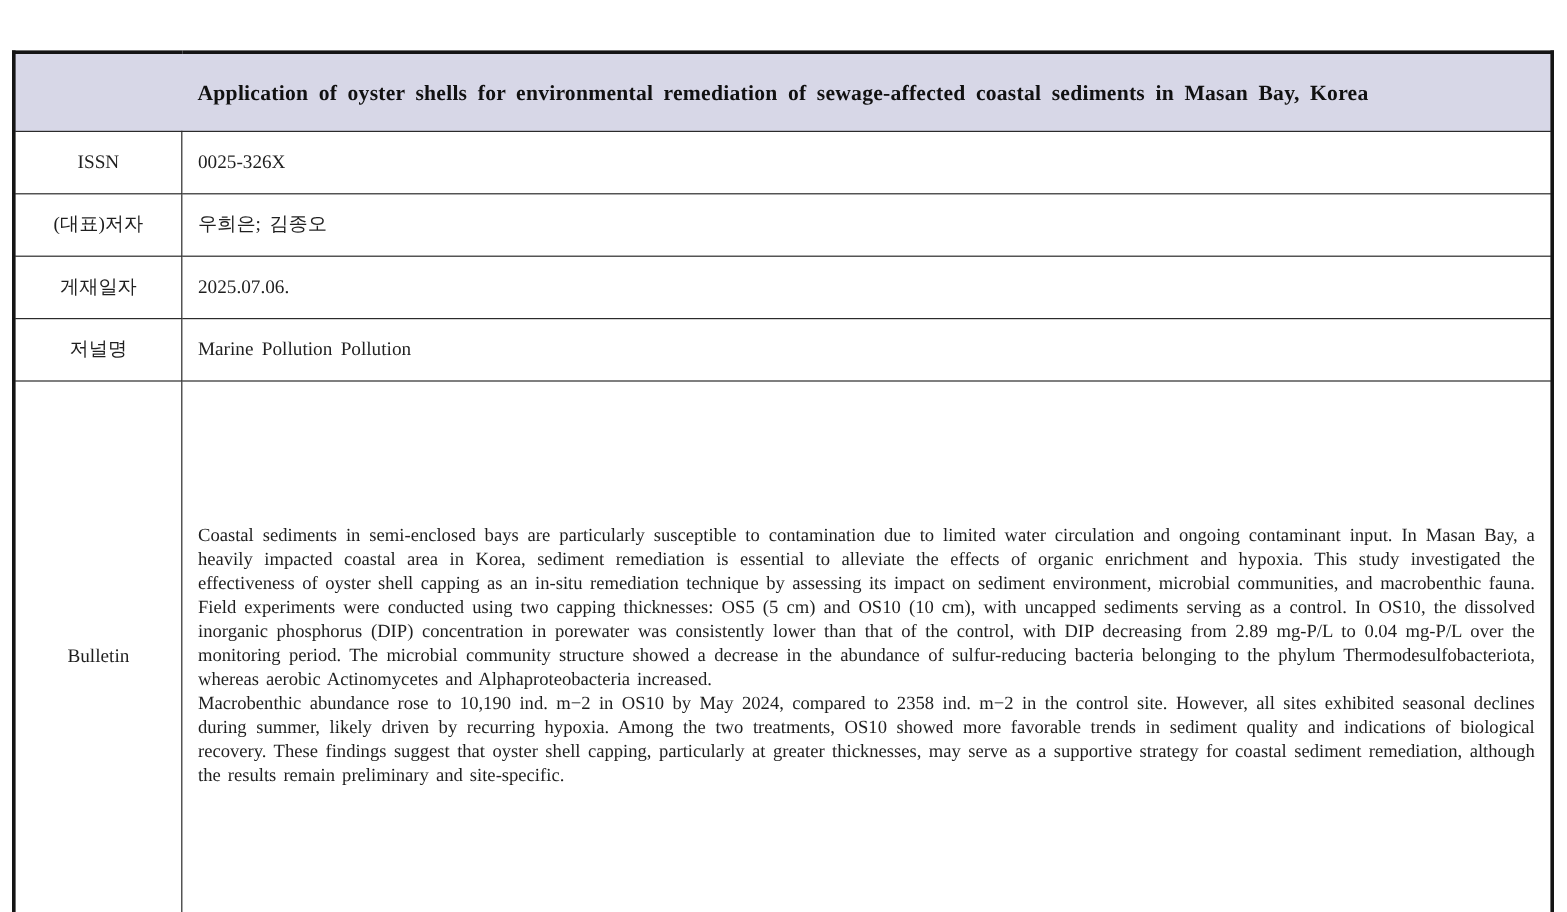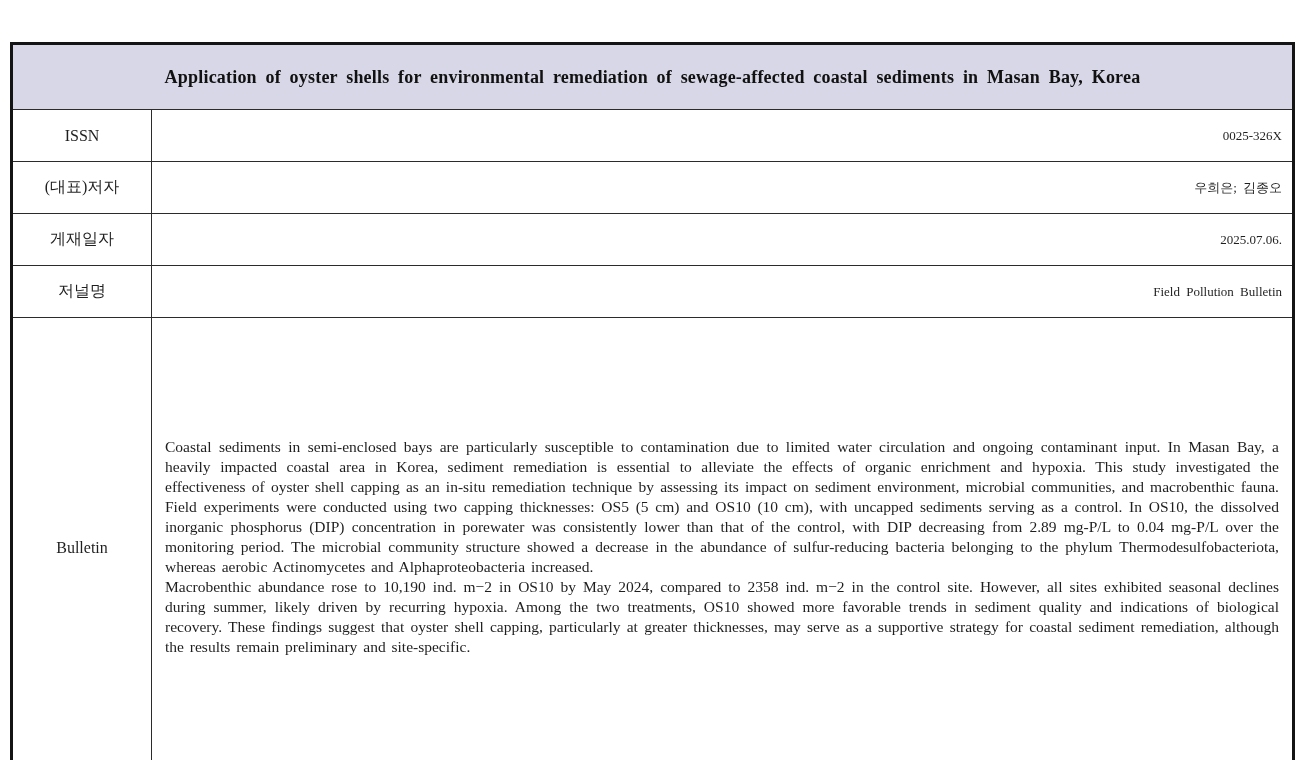--- a/index.html
+++ b/index.html
@@ -37,24 +37,23 @@
     word-spacing: 4px;
     color: #111111;
   }
   .data-row { height: 52px; }
   .label-cell {
     text-align: center;
     font-size: 16px;
     word-spacing: 1px;
   }
   .value-cell {
-    font-size: 13px;
+    font-size: 16px;
     padding-left: 13px;
-    padding-right: 10px;
-    text-align: right;
+    text-align: left;
     word-spacing: 3px;
   }
   .abstract-row { height: auto; }
   .abstract-text-cell {
     padding: 3px 13px 4px 13px;
     font-size: 15.5px;
     line-height: 20px;
     text-align: justify;
     word-spacing: 2px;
     vertical-align: top;
@@ -85,21 +84,21 @@
       <td class="value-cell">우희은; 김종오</td>
     </tr>
 
     <tr class="data-row">
       <td class="label-cell">게재일자</td>
       <td class="value-cell">2025.07.06.</td>
     </tr>
 
     <tr class="data-row">
       <td class="label-cell">저널명</td>
-      <td class="value-cell">Field Pollution Bulletin</td>
+      <td class="value-cell">Marine Pollution Pollution</td>
     </tr>
 
 
     <tr class="abstract-row">
       <td class="label-cell">Bulletin</td>
       <td class="abstract-text-cell">
         <p>Coastal sediments in semi-enclosed bays are particularly susceptible to contamination due to limited water circulation and ongoing contaminant input. In Masan Bay, a heavily impacted coastal area in Korea, sediment remediation is essential to alleviate the effects of organic enrichment and hypoxia. This study investigated the effectiveness of oyster shell capping as an in-situ remediation technique by assessing its impact on sediment environment, microbial communities, and macrobenthic fauna. Field experiments were conducted using two capping thicknesses: OS5 (5 cm) and OS10 (10 cm), with uncapped sediments serving as a control. In OS10, the dissolved inorganic phosphorus (DIP) concentration in porewater was consistently lower than that of the control, with DIP decreasing from 2.89 mg-P/L to 0.04 mg-P/L over the monitoring period. The microbial community structure showed a decrease in the abundance of sulfur-reducing bacteria belonging to the phylum Thermodesulfobacteriota, whereas aerobic Actinomycetes and Alphaproteobacteria increased.</p>
         <p>Macrobenthic abundance rose to 10,190 ind. m−2 in OS10 by May 2024, compared to 2358 ind. m−2 in the control site. However, all sites exhibited seasonal declines during summer, likely driven by recurring hypoxia. Among the two treatments, OS10 showed more favorable trends in sediment quality and indications of biological recovery. These findings suggest that oyster shell capping, particularly at greater thicknesses, may serve as a supportive strategy for coastal sediment remediation, although the results remain preliminary and site-specific.</p>
       </td>
     </tr>

